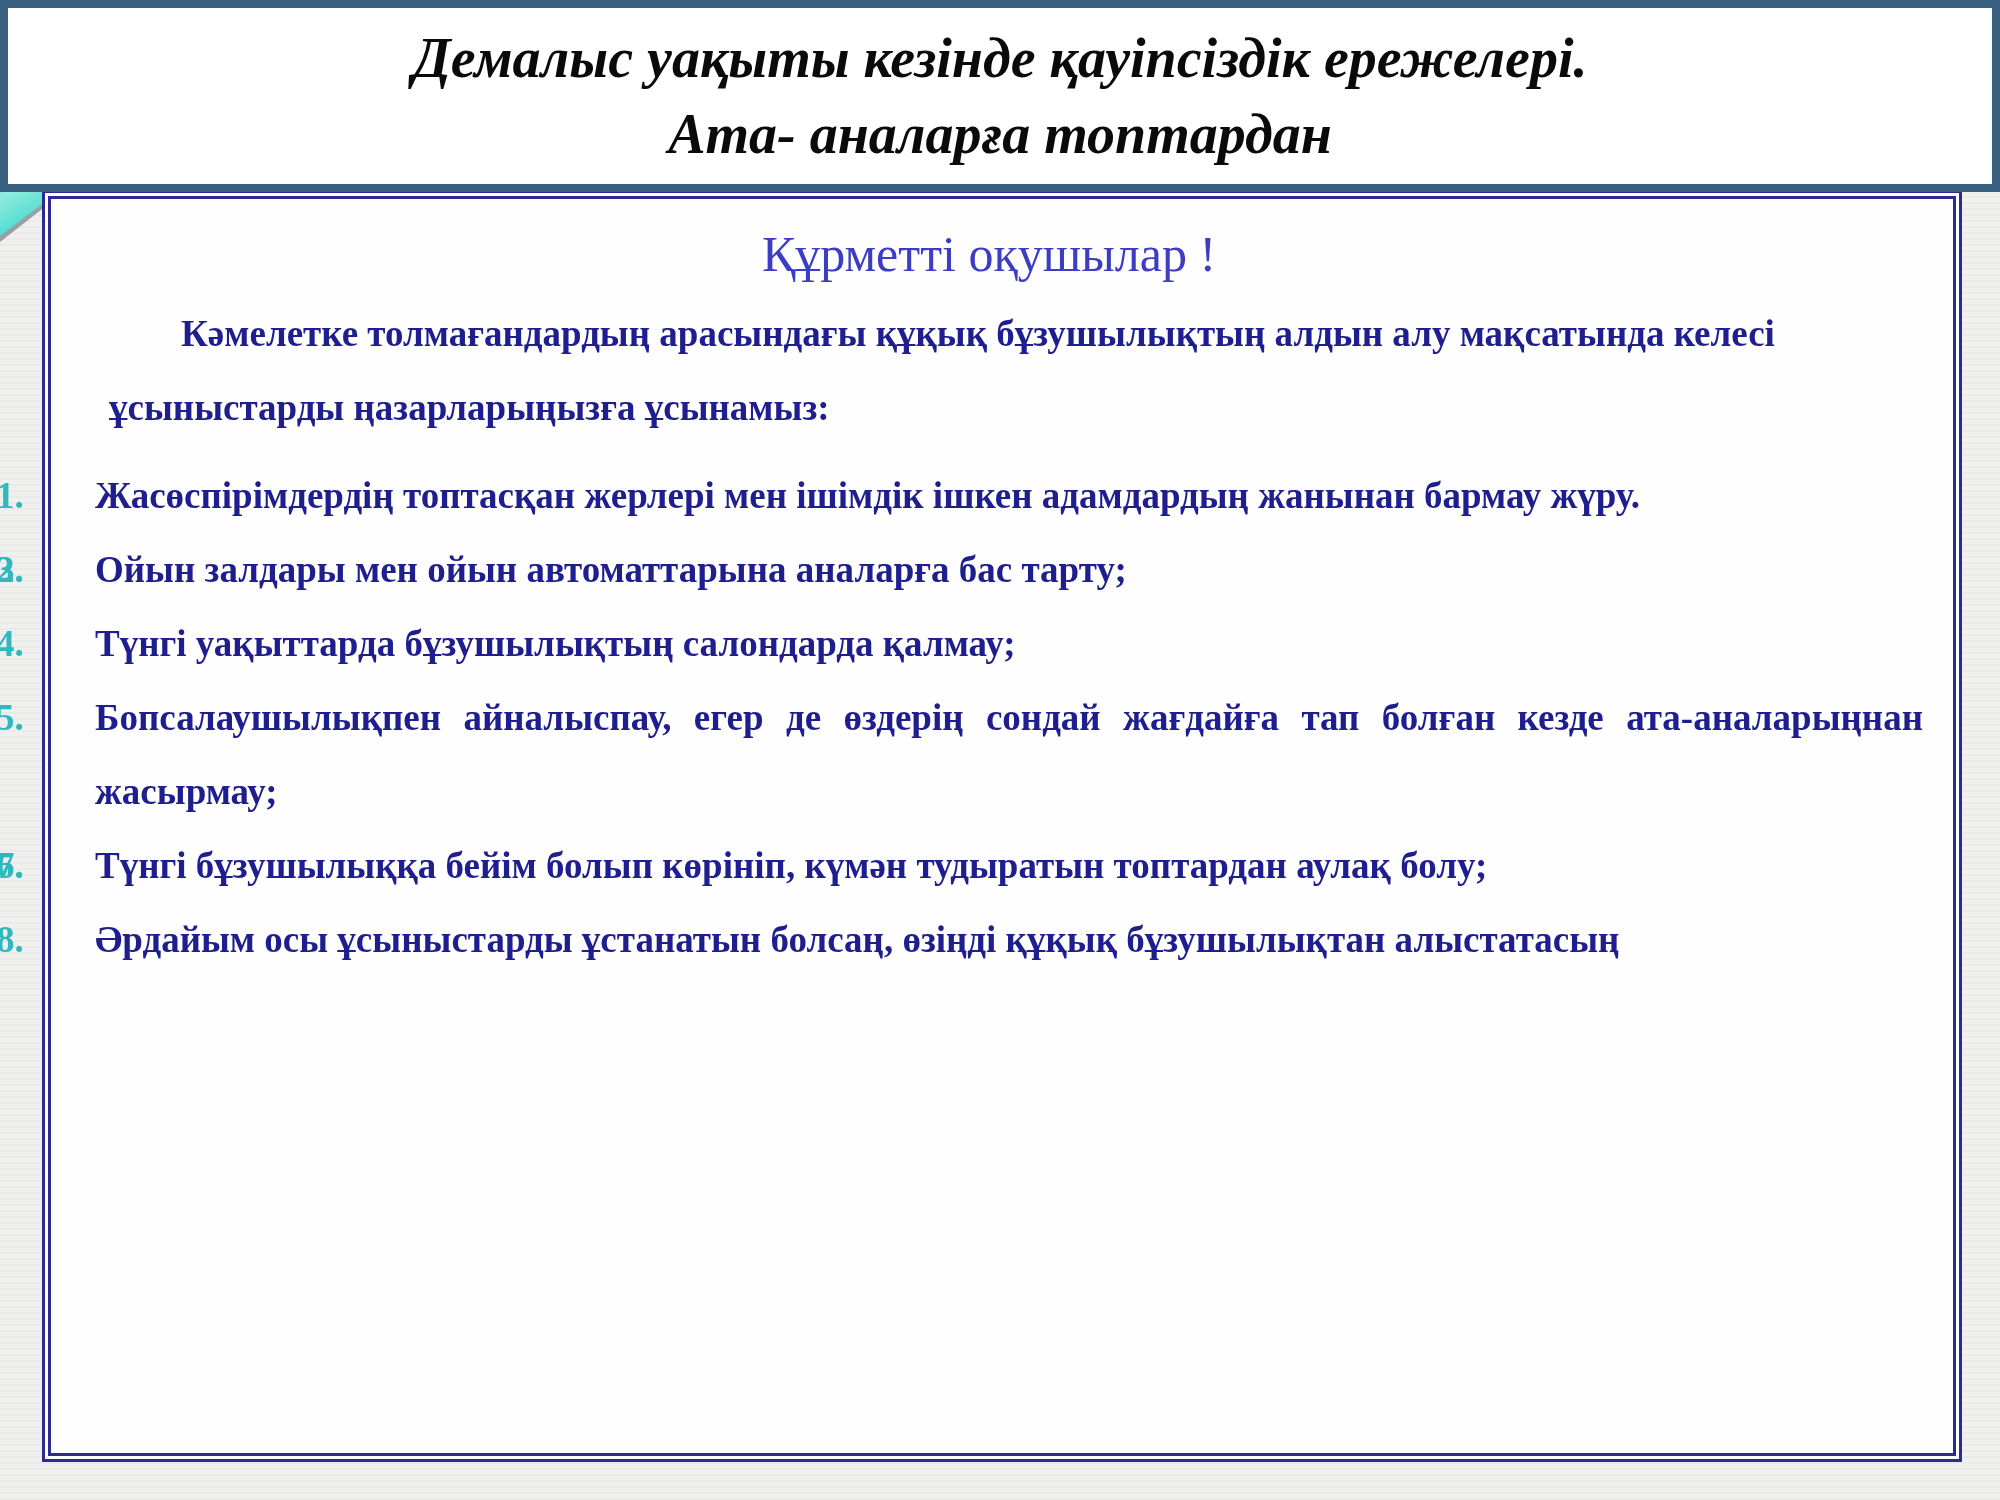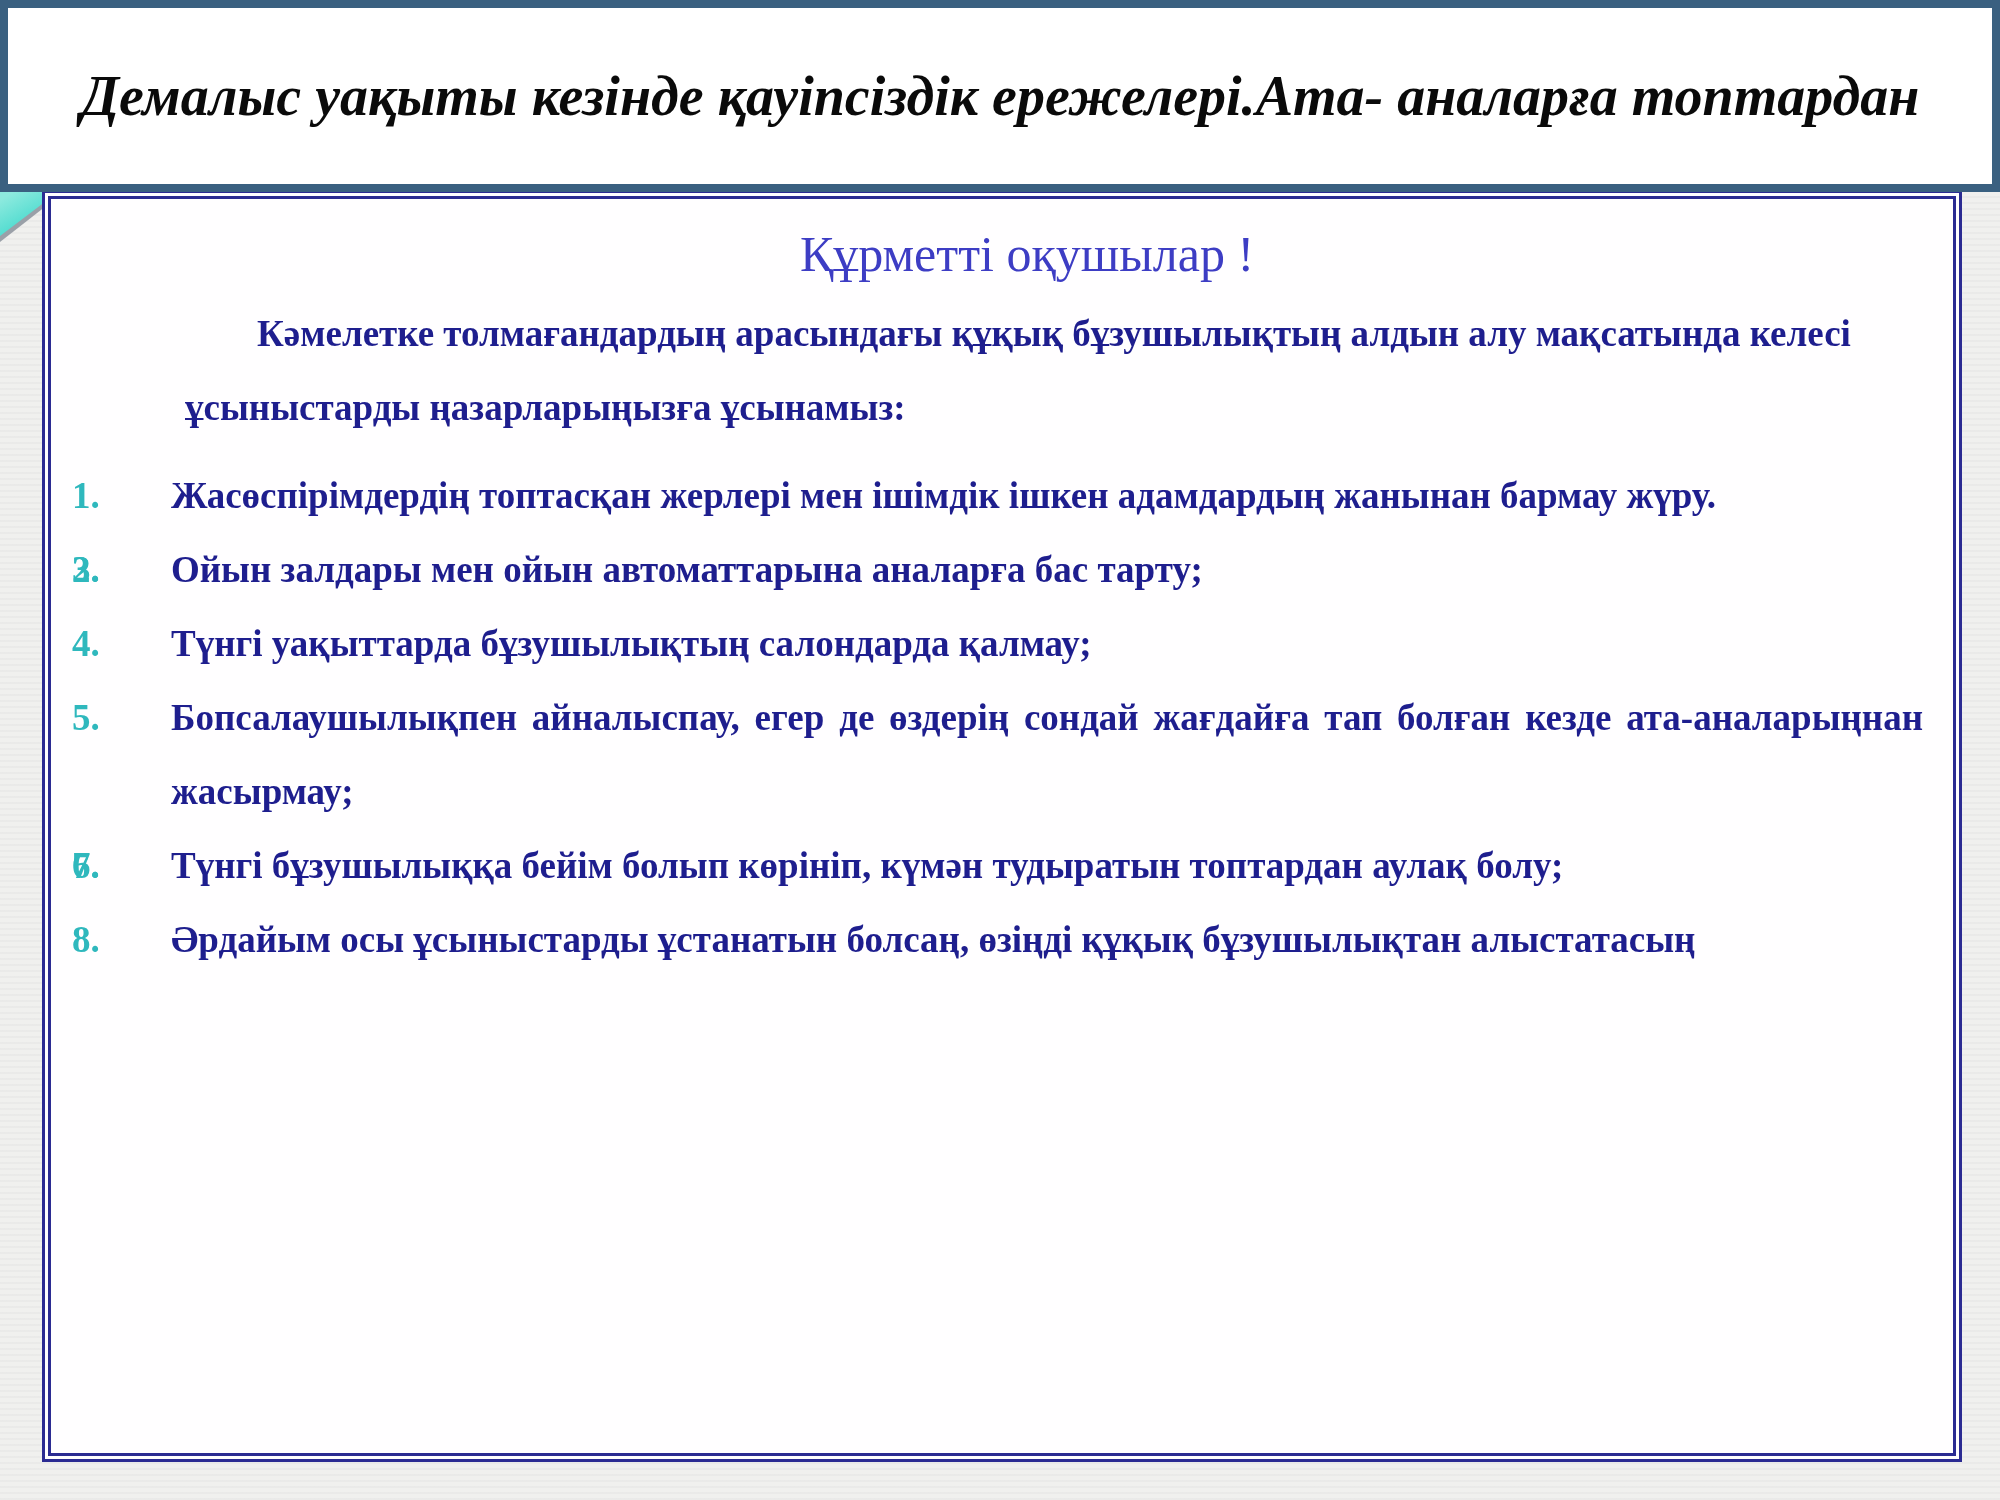--- a/index.html
+++ b/index.html
@@ -6,21 +6,21 @@
   body{
     width:2000px;height:1500px;position:relative;overflow:hidden;
     background-color:#f0f0ee;
     background-image:repeating-linear-gradient(0deg, rgba(120,120,130,0.05) 0 2px, transparent 2px 6px);
     font-family:"Liberation Serif", serif;
   }
   .banner{
     position:absolute;top:0;left:0;width:2000px;height:192px;
     box-sizing:border-box;background:#ffffff;
     border:8px solid var(--banner-border,#3a6080);
-    display:flex;flex-direction:row;justify-content:center;align-items:center;
+    display:flex;flex-direction:column;justify-content:center;align-items:center;
     z-index:3;
   }
   .banner-line{
     font-size:56px;font-weight:bold;font-style:italic;color:#0a0a0a;
     line-height:76px;white-space:nowrap;
   }
   .corner-edge{
     position:absolute;top:192px;left:0;width:64px;height:50px;
     background:#9aa0a8;
     clip-path:polygon(0 0,100% 0,0 100%);
@@ -29,21 +29,21 @@
   .corner-accent{
     position:absolute;top:192px;left:0;width:58px;height:44px;
     background:linear-gradient(150deg,#8deade 10%,var(--corner-accent,#45d9cd) 70%);
     clip-path:polygon(0 0,100% 0,0 100%);
     z-index:2;
   }
   .content-box{
     position:absolute;left:42px;top:190px;width:1920px;height:1272px;
     box-sizing:border-box;background:#fffeff;
     border:9px double var(--box-border,#2b2b92);
-    padding:16px 30px 0 120px;
+    padding:16px 30px 0 44px;
     z-index:2;
   }
   .heading{
     text-align:center;
     color:var(--heading-text,#3d3dc4);
     font-size:50px;font-weight:normal;
     margin:10px 0 14px -40px;
   }
   .intro{
     color:var(--body-text,#1e1e8e);

